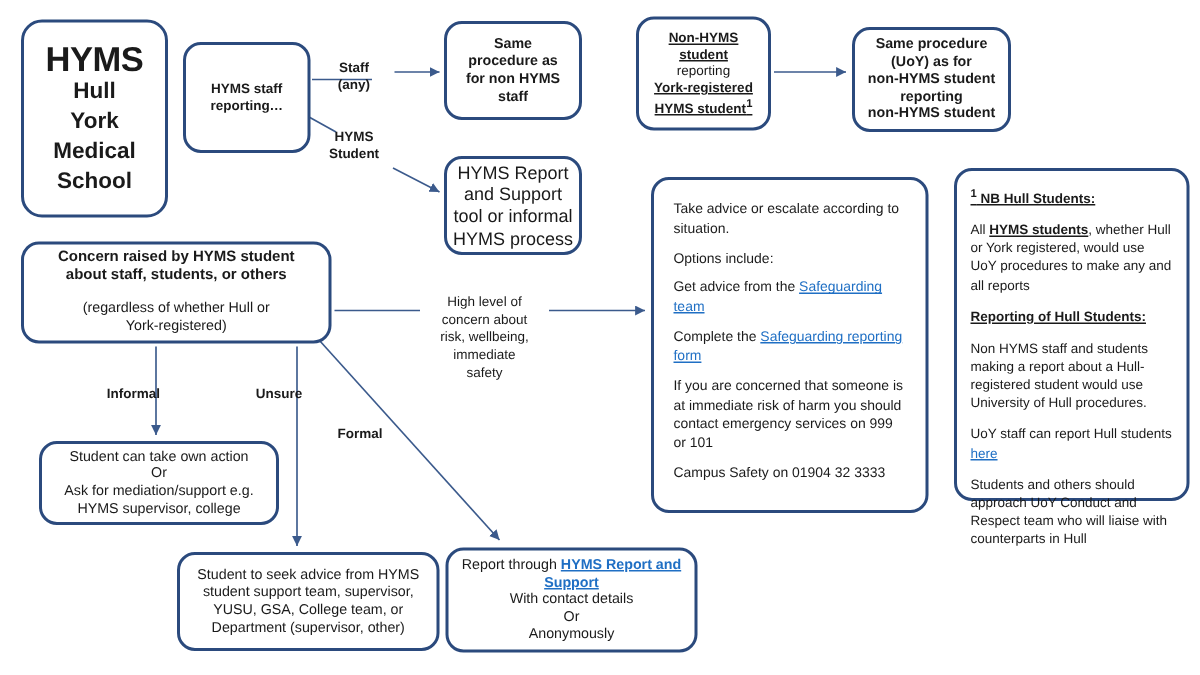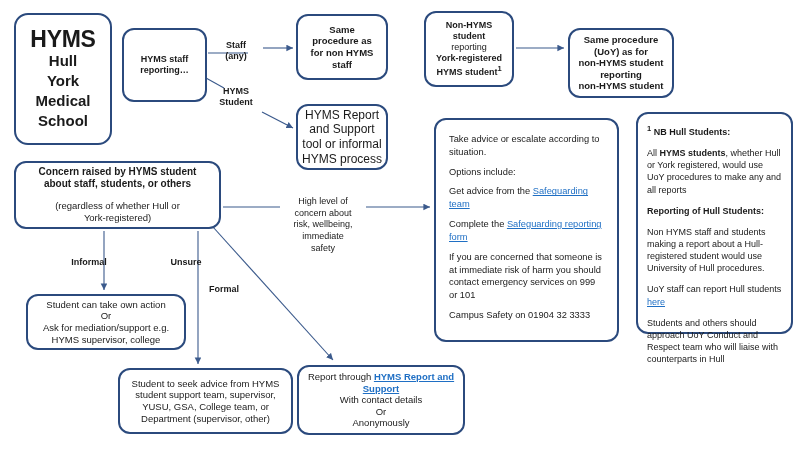--- a/index.html
+++ b/index.html
@@ -20,38 +20,38 @@
     background:#ffffff;
     display:flex;
     flex-direction:column;
     align-items:center;
     justify-content:center;
     text-align:center;
     line-height:1.22;
   }
   .box.left-align{align-items:flex-start;text-align:left;justify-content:flex-start;}
 
-  .bold{font-weight:bold;}
+  .bold{font-weight:bold;text-decoration:underline;}
   .ln{display:block;}
   .para{display:block;margin:0 0 7px 0;}
   .para:last-child{margin-bottom:16px;}
   .lnk{color:#1f6fc4;text-decoration:underline;font-weight:inherit;}
   .lnk.b{font-weight:bold;}
 
   
   #logo-box{left:14px;top:13px;width:98px;height:132px;border-radius:14px;}
   #logo-box .t1{font-size:23px;font-weight:bold;letter-spacing:-0.3px;line-height:1.05;}
   #logo-box .t2{font-size:15px;font-weight:bold;line-height:1.32;}
 
   
   #staff-reporting-box{left:122px;top:28px;width:85px;height:74px;font-size:9px;font-weight:bold;}
   #same-proc-staff-box{left:296px;top:14px;width:92px;height:66px;font-size:9.5px;font-weight:bold;}
   #hyms-report-tool-box{left:296px;top:104px;width:92px;height:66px;font-size:12px;font-weight:normal;}
   #nonhyms-student-box{left:424px;top:11px;width:90px;height:76px;font-size:9px;}
-  #same-proc-uoy-box{left:568px;top:28px;width:106px;height:70px;font-size:9.5px;font-weight:bold;}
+  #same-proc-uoy-box{left:568px;top:18px;width:106px;height:70px;font-size:9.5px;font-weight:bold;}
 
   
   #concern-box{left:14px;top:161px;width:207px;height:68px;font-size:10px;padding:5px 6px;}
   #concern-box .hd{font-weight:bold;font-size:10px;line-height:1.28;}
   #concern-box .sub{font-size:9.5px;line-height:1.28;margin-top:9px;}
 
   #informal-box{left:26px;top:294px;width:160px;height:56px;font-size:9.5px;text-align:right;}
   #seek-advice-box{left:118px;top:368px;width:175px;height:66px;font-size:9.5px;}
   #report-through-box{left:297px;top:365px;width:168px;height:70px;font-size:9.5px;}
 
@@ -59,21 +59,21 @@
   #advice-box{left:434px;top:118px;width:185px;height:224px;padding:13px 13px;font-size:9.3px;line-height:1.38;}
   #nb-hull-box{left:636px;top:112px;width:157px;height:222px;padding:10px 9px;font-size:9px;line-height:1.35;text-align:center;align-items:center;justify-content:flex-start;}
   #nb-hull-box .para{text-align:left;width:100%;margin-bottom:9px;}
 
   
   .elabel{position:absolute;font-size:9px;font-weight:bold;text-align:center;line-height:1.25;color:#1a1a1a;}
   #lbl-staff-any{left:212px;top:40px;width:48px;}
   #lbl-hyms-student{left:208px;top:86px;width:56px;}
   #lbl-informal{left:58px;top:257px;width:62px;}
   #lbl-unsure{left:160px;top:257px;width:52px;}
-  #lbl-formal{left:200px;top:284px;width:48px;}
+  #lbl-formal{left:216px;top:284px;width:48px;}
   #lbl-highlevel{left:282px;top:196px;width:82px;font-weight:normal;font-size:9px;line-height:1.3;}
 
   svg#wires{position:absolute;left:0;top:0;width:800px;height:450px;overflow:visible;}
 </style>
 </head>
 <body>
 
 <div id="stage">
 
   <svg id="wires" viewBox="0 0 800 450">

